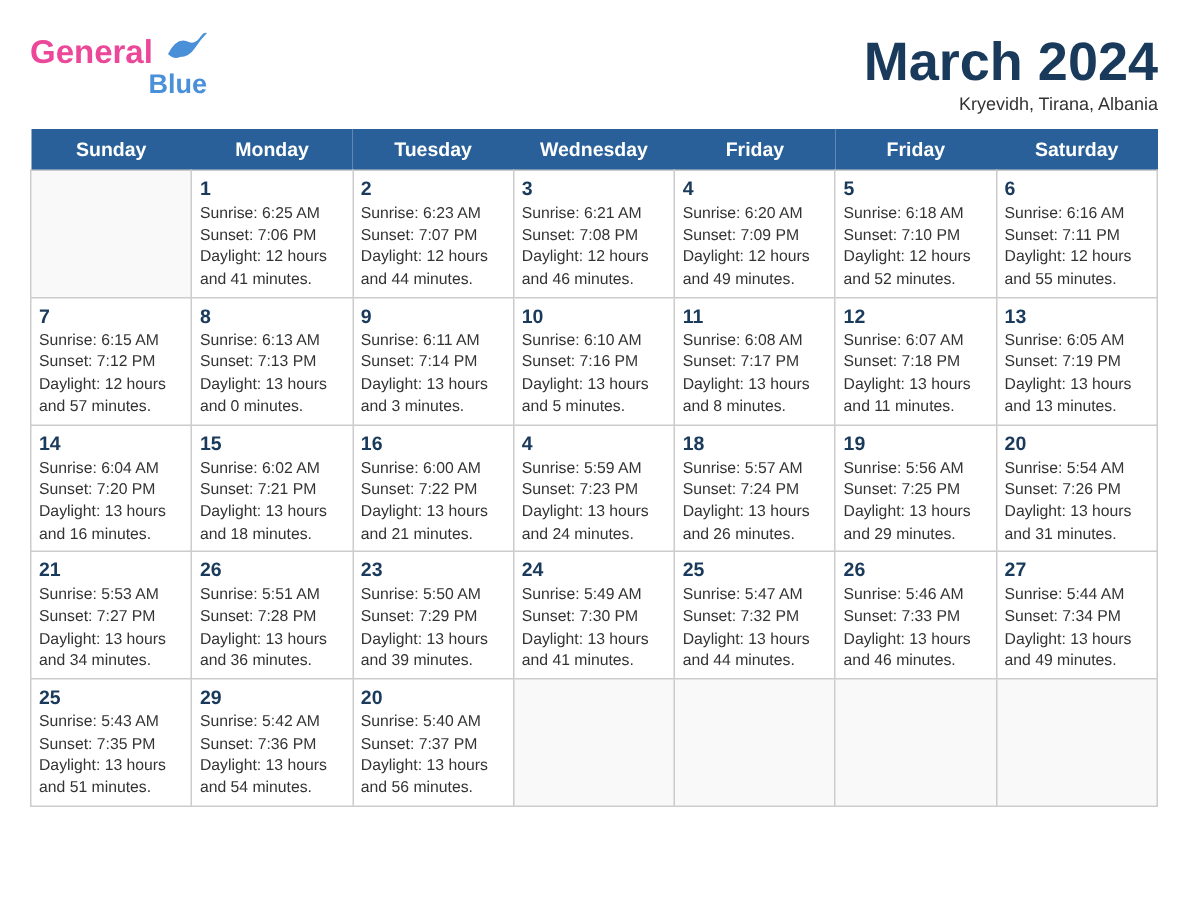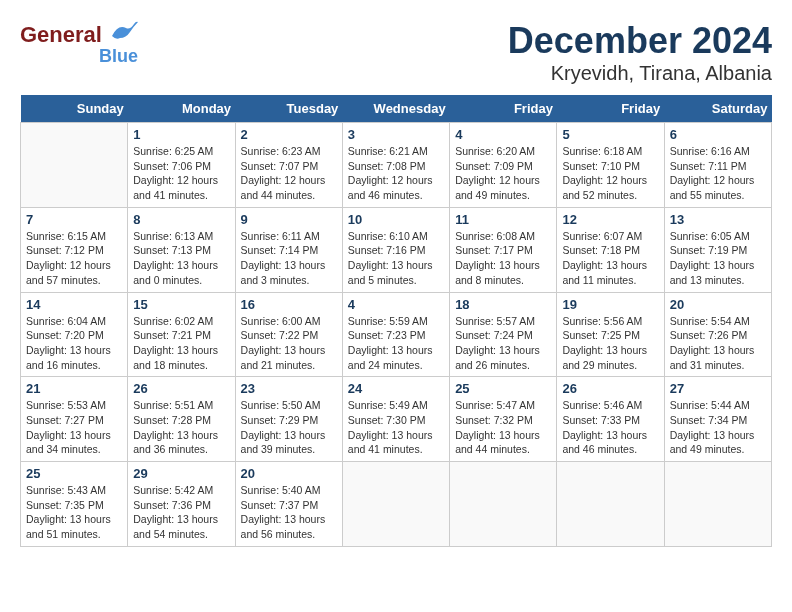--- a/index.html
+++ b/index.html
@@ -20,49 +20,49 @@
       display: flex;
       align-items: center;
     }
     .logo-text {
       font-size: 22px;
       font-weight: bold;
       color: #1a3a5c;
       line-height: 1.1;
     }
     .logo-text span {
-      color: #7f1d1d;
+      color: #ec4899;
     }
     .logo-icon {
       width: 28px;
       height: 22px;
       margin-left: 2px;
     }
     .title-area {
       text-align: right;
     }
     .month-title {
       font-size: 36px;
       font-weight: bold;
       color: #1a3a5c;
     }
     .location-title {
-      font-size: 20px;
+      font-size: 12px;
       color: #333;
     }
     table {
       width: 100%;
       border-collapse: collapse;
       font-size: 11px;
     }
     thead tr th {
       background-color: #2a6099;
       color: #fff;
       padding: 6px 4px;
-      text-align: right;
+      text-align: center;
       font-size: 13px;
       font-weight: bold;
     }
     tbody tr td {
       border: 1px solid #ccc;
       vertical-align: top;
       padding: 4px 5px;
       height: 80px;
       width: calc(100% / 7);
     }
@@ -93,21 +93,21 @@
           <span>General</span>
           <svg class="logo-icon" viewBox="0 0 28 22" fill="none" xmlns="http://www.w3.org/2000/svg">
             <path d="M2 16 Q8 4 16 8 Q20 10 24 4 Q26 1 28 2 Q24 6 20 12 Q16 18 10 18 Q6 20 2 16Z" fill="#4a90d9"></path>
           </svg>
         </div>
       </div>
       <div class="logo-text" style="color:#4a90d9; font-size:18px;text-align:right;">Blue</div>
     </div>
   </div>
   <div class="title-area">
-    <div class="month-title">December 2024</div>
+    <div class="month-title">March 2024</div>
     <div class="location-title">Kryevidh, Tirana, Albania</div>
   </div>
 </div>
 
 <table>
   <thead>
     <tr>
     <th>Sunday</th>
         <th>Monday</th>
         <th>Tuesday</th>

